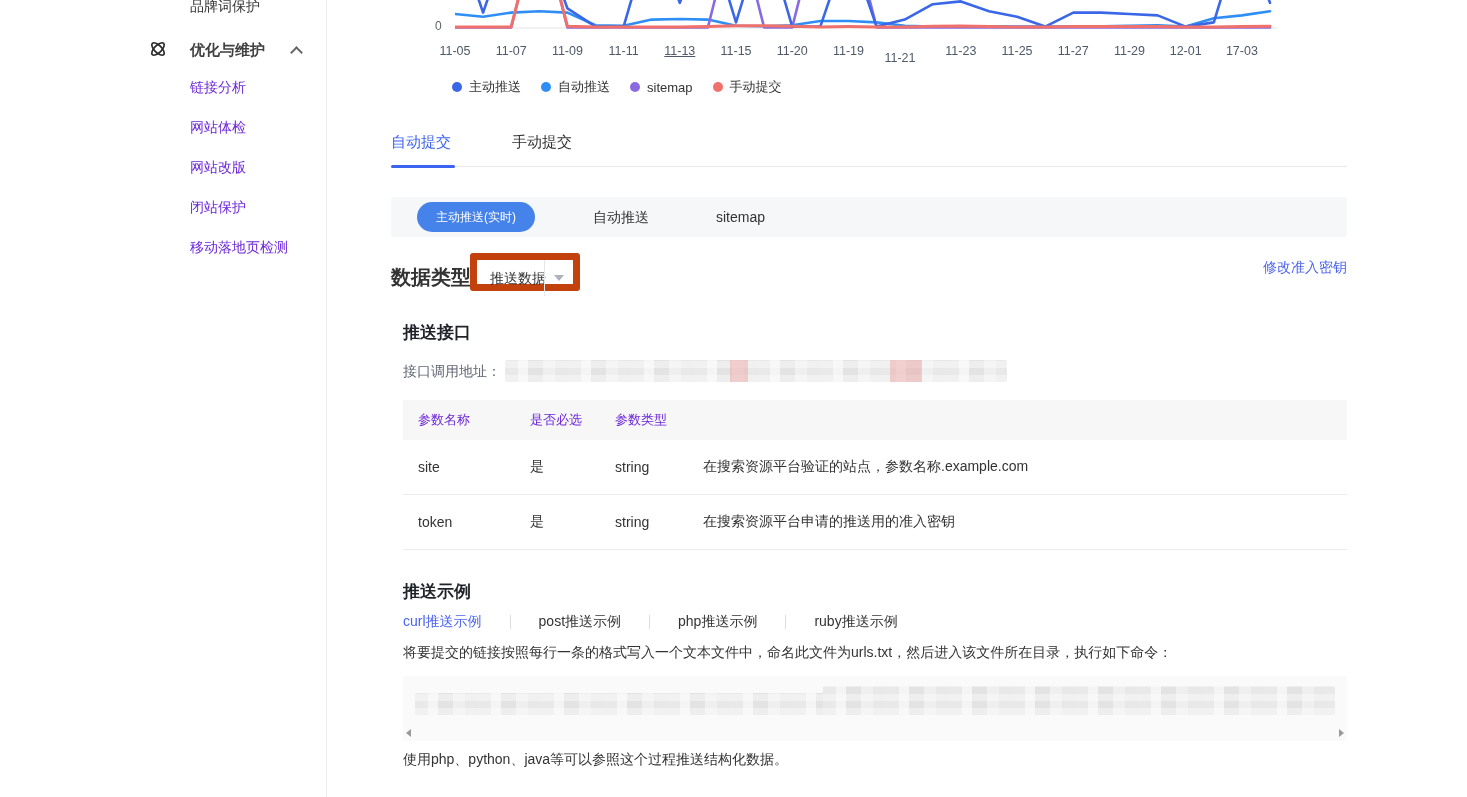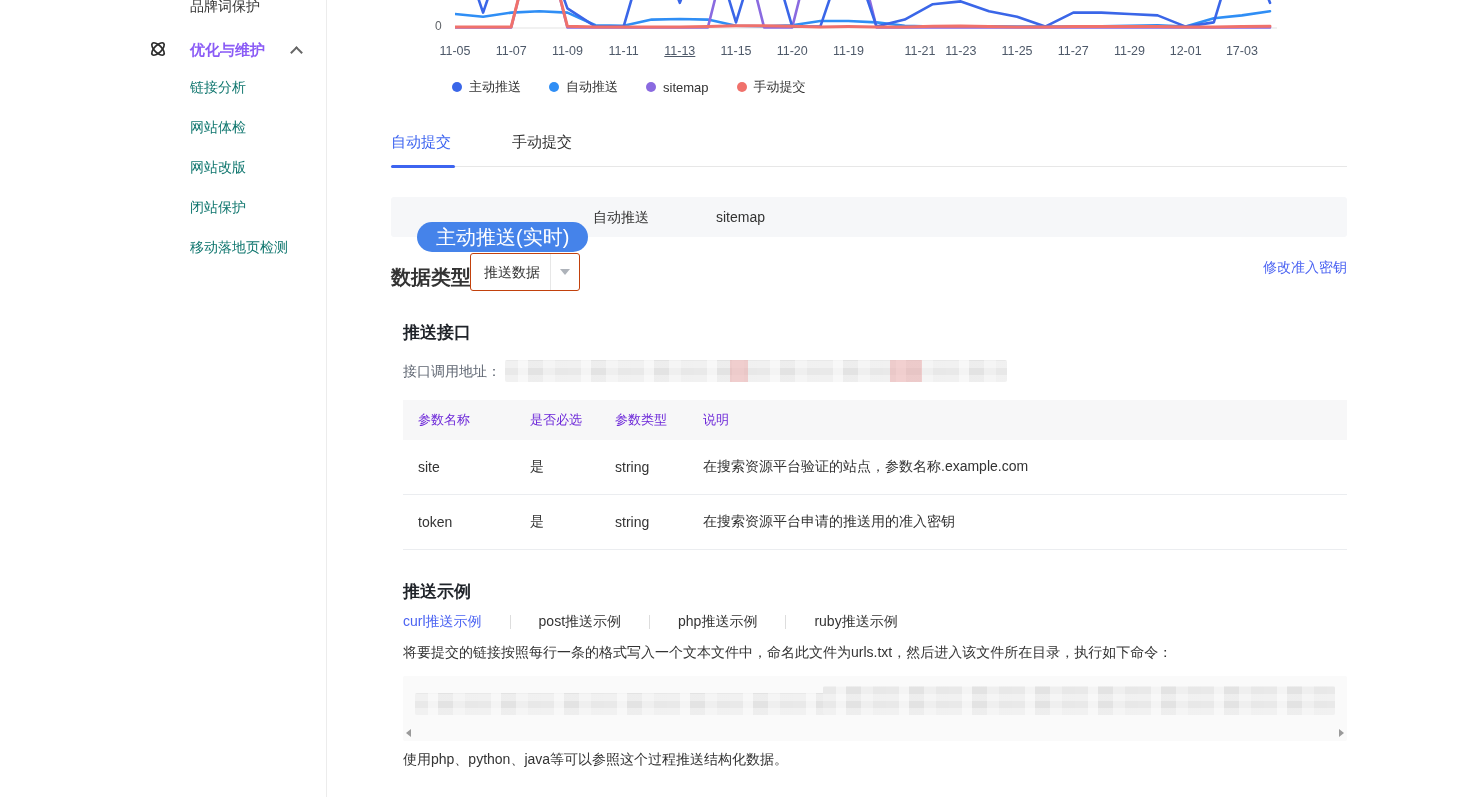--- a/index.html
+++ b/index.html
@@ -6,50 +6,50 @@
   html,body { width:1467px; height:797px; background:#fff; overflow:hidden;
               font-family:"Liberation Sans", sans-serif; color:#333; }
   .abs { position:absolute; }
 
   
   .sidebar { position:absolute; left:0; top:0; width:327px; height:797px;
              background:#fff; border-right:1px solid #ececec; }
   .side-top-item { position:absolute; left:190px; top:-2px; font-size:14px; color:#333; cursor:pointer; }
   .side-section { position:absolute; left:0; top:38px; width:327px; height:24px; cursor:pointer; }
   .side-section-icon { position:absolute; left:148px; top:1px; width:20px; height:20px; }
-  .side-section-label { position:absolute; left:190px; top:3px; font-size:15px; font-weight:bold; color:#8b5cf6; }
+  .side-section-label { position:absolute; left:190px; top:3px; font-size:15px; font-weight:bold; color:#404040; }
   .chevron-up { position:absolute; left:292px; top:10px; width:9px; height:9px;
                 border-top:2px solid #666; border-right:2px solid #666; transform:rotate(-45deg); }
-  .side-item { position:absolute; left:190px; font-size:14px; color:#0f766e; cursor:pointer; }
+  .side-item { position:absolute; left:190px; font-size:14px; color:#6d28d9; cursor:pointer; }
 
   
   .y-zero { position:absolute; left:435px; top:19px; font-size:12px; color:#5f6368; }
   #chart-svg { position:absolute; left:455px; top:0; }
   #xlabels { position:absolute; left:0; top:44px; width:1467px; height:18px; }
   #xlabels span { position:absolute; width:46px; text-align:center; font-size:12.5px; color:#4e5969; }
-  #legend { position:absolute; left:452px; top:78px; display:flex; gap:28px; align-items:center; }
+  #legend { position:absolute; left:452px; top:78px; display:flex; gap:20px; align-items:center; }
   .legend-item { display:flex; align-items:center; gap:7px; font-size:13px; color:#333; cursor:pointer; }
   .legend-dot { width:10px; height:10px; border-radius:50%; }
 
   
   .tabs { position:absolute; left:391px; top:129px; width:956px; height:38px; border-bottom:1px solid #e7e7e7; }
   .tab { position:absolute; top:4px; font-size:15px; cursor:pointer; }
   .tab.active { color:#3d64f0; }
   .tab-underline { position:absolute; left:0; bottom:-2px; width:64px; height:3px; background:#3d64f0; border-radius:2px; }
 
   
   .pillbar { position:absolute; left:391px; top:197px; width:956px; height:40px; background:#f6f7f9; border-radius:3px; }
   .pill { position:absolute; left:26px; top:5px; height:30px; line-height:30px; padding:0 19px;
-          background:#4583ea; color:#fff; font-size:20px; border-radius:16px; cursor:pointer;margin-top:20px; }
+          background:#4583ea; color:#fff; font-size:12px; border-radius:16px; cursor:pointer; }
   .pill-plain { position:absolute; top:0; height:40px; line-height:40px; font-size:14px; color:#333; cursor:pointer; }
 
   
   .filter-label { position:absolute; left:391px; top:264px; font-size:20px; font-weight:bold; color:#333; }
   .select { position:absolute; left:470px; top:253px; width:110px; height:38px; background:#fff;
-            border:1px solid #c2410c; border-radius:3px; cursor:pointer; }
+            border:7px solid #c2410c; border-radius:3px; cursor:pointer; }
   .select-value { position:absolute; left:13px; top:10px; font-size:14px; color:#333; }
   .select-caret-zone { position:absolute; right:0; top:0; width:29px; height:36px; border-left:1px solid #e7e7e7; }
   .caret-down { position:absolute; left:9px; top:15px; width:0; height:0;
                 border-left:5px solid transparent; border-right:5px solid transparent; border-top:6px solid #aeb3ba; }
   .key-link { position:absolute; right:120px; top:259px; font-size:14px; color:#4b63f2; cursor:pointer; }
 
   
   .h-section { position:absolute; font-size:17px; font-weight:bold; color:#1f2329; }
   .api-addr-label { position:absolute; left:403px; top:363px; font-size:14px; color:#5f6672; }
   .mosaic { background-image:
@@ -116,21 +116,21 @@
   </svg>
 <div id="xlabels">
     <span style="left: 432px;">11-05</span>
     <span style="left: 488.207px;">11-07</span>
     <span style="left: 544.414px;">11-09</span>
     <span style="left: 600.621px;">11-11</span>
     <span style="left: 656.828px; text-decoration: underline;">11-13</span>
     <span style="left: 713.034px;">11-15</span>
     <span style="left: 769.241px;">11-20</span>
     <span style="left: 825.448px;">11-19</span>
-    <span style="left: 897px;">11-21</span>
+    <span style="left: 877px; margin-top: 7px;">11-21</span>
     <span style="left: 937.862px;">11-23</span>
     <span style="left: 994.069px;">11-25</span>
     <span style="left: 1050.28px;">11-27</span>
     <span style="left: 1106.48px;">11-29</span>
     <span style="left: 1162.69px;">12-01</span>
     <span style="left: 1218.9px;">17-03</span>
   </div>
 <div id="legend">
     <span class="legend-item">
       <span class="legend-dot" style="background: rgb(58, 102, 232);"></span>
@@ -176,21 +176,20 @@
 <div class="abs mosaic" style="left:505px; top:360px; width:502px; height:22px;">
   <span class="pink-patch" style="left:225px; width:18px;"></span>
   <span class="pink-patch" style="left:385px; width:32px;"></span>
 </div>
 
 <div class="ptable">
   <div class="ptable-head">
     <span class="cell c1">参数名称</span>
     <span class="cell c2">是否必选</span>
     <span class="cell c3">参数类型</span>
-    <span class="cell c4">说明</span>
   </div>
   <div class="ptable-row">
     <span class="cell c1">site</span>
     <span class="cell c2">是</span>
     <span class="cell c3">string</span>
     <span class="cell c4">在搜索资源平台验证的站点，参数名称.example.com</span>
   </div>
   <div class="ptable-row">
     <span class="cell c1">token</span>
     <span class="cell c2">是</span>

